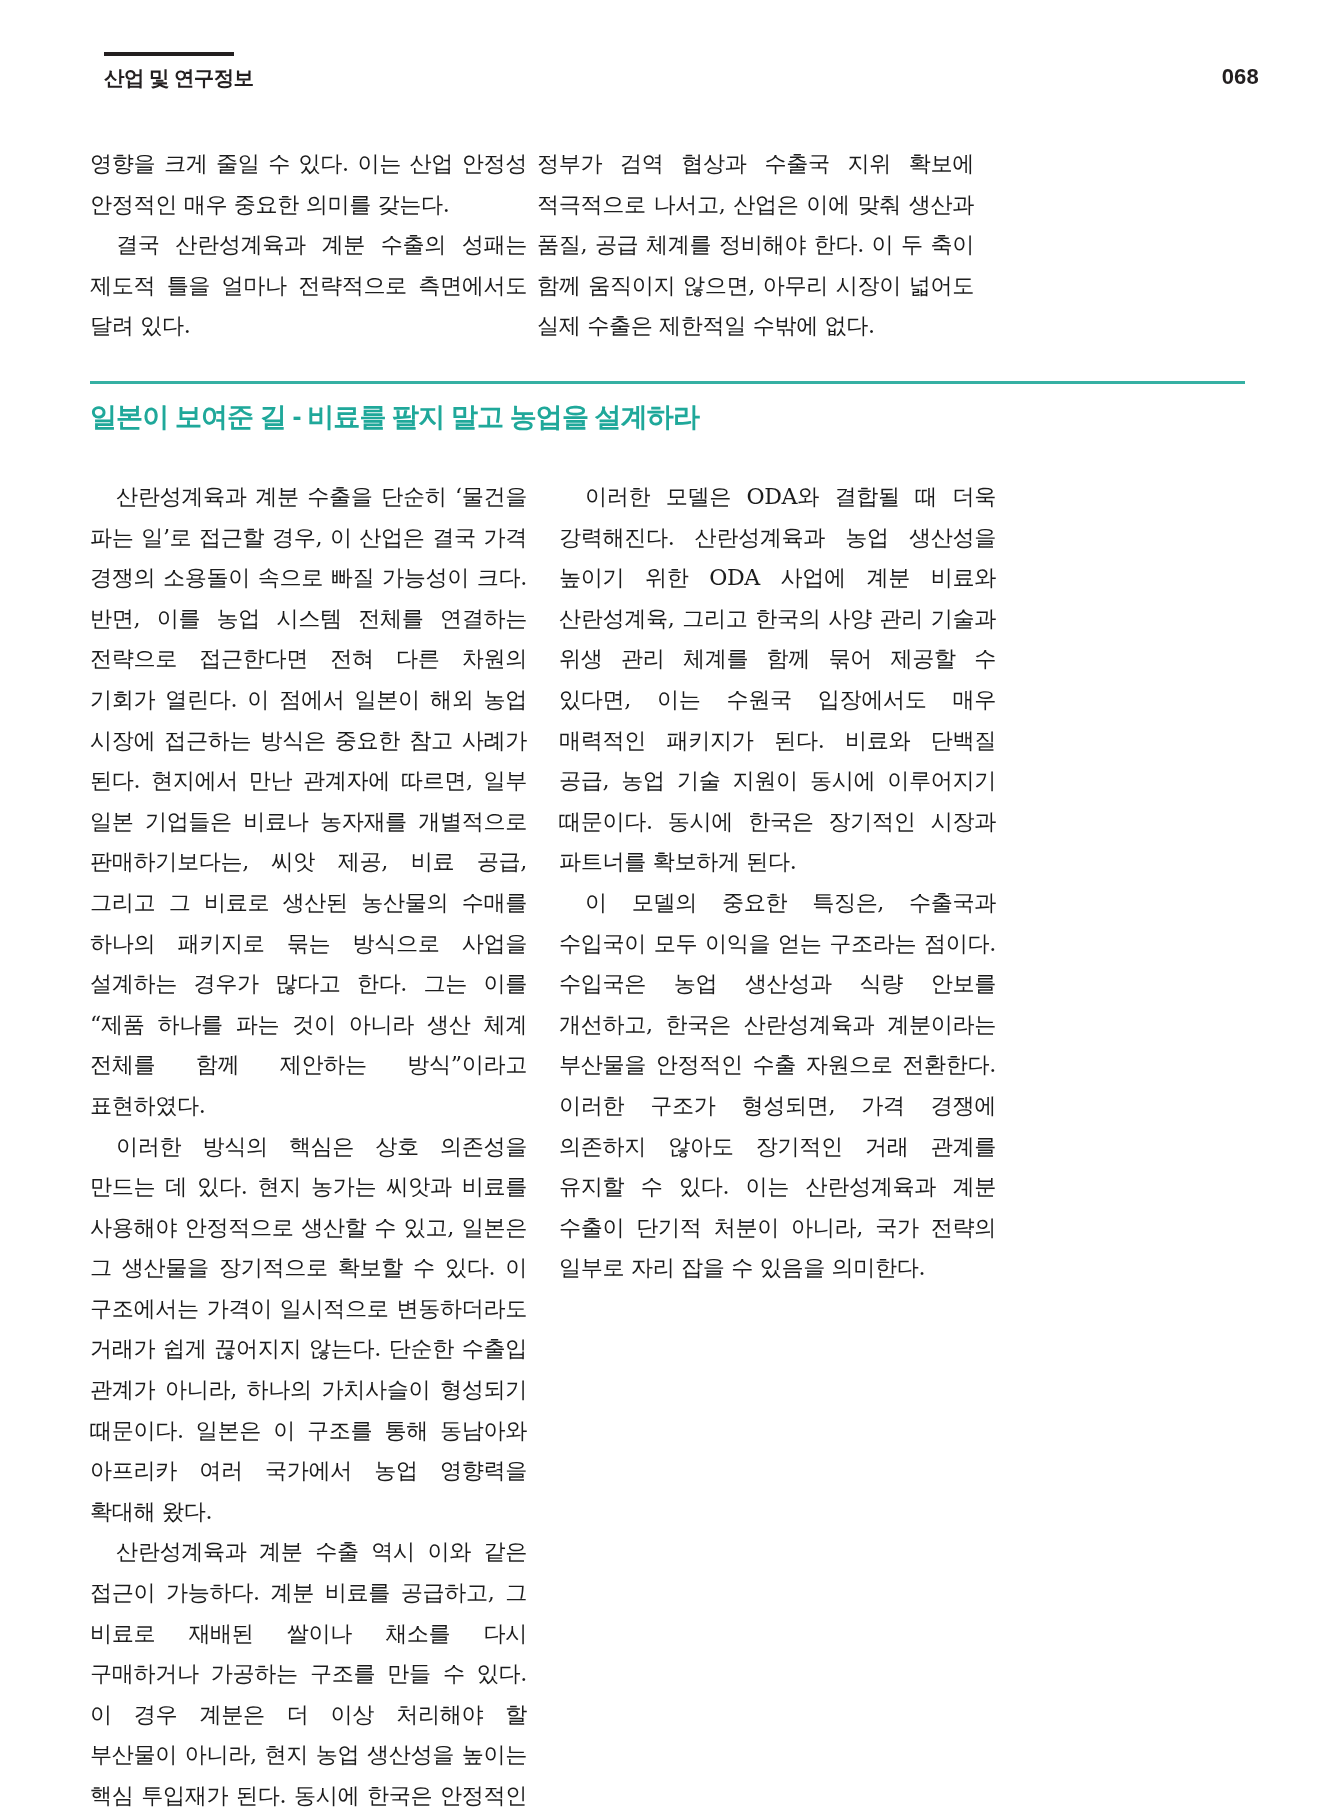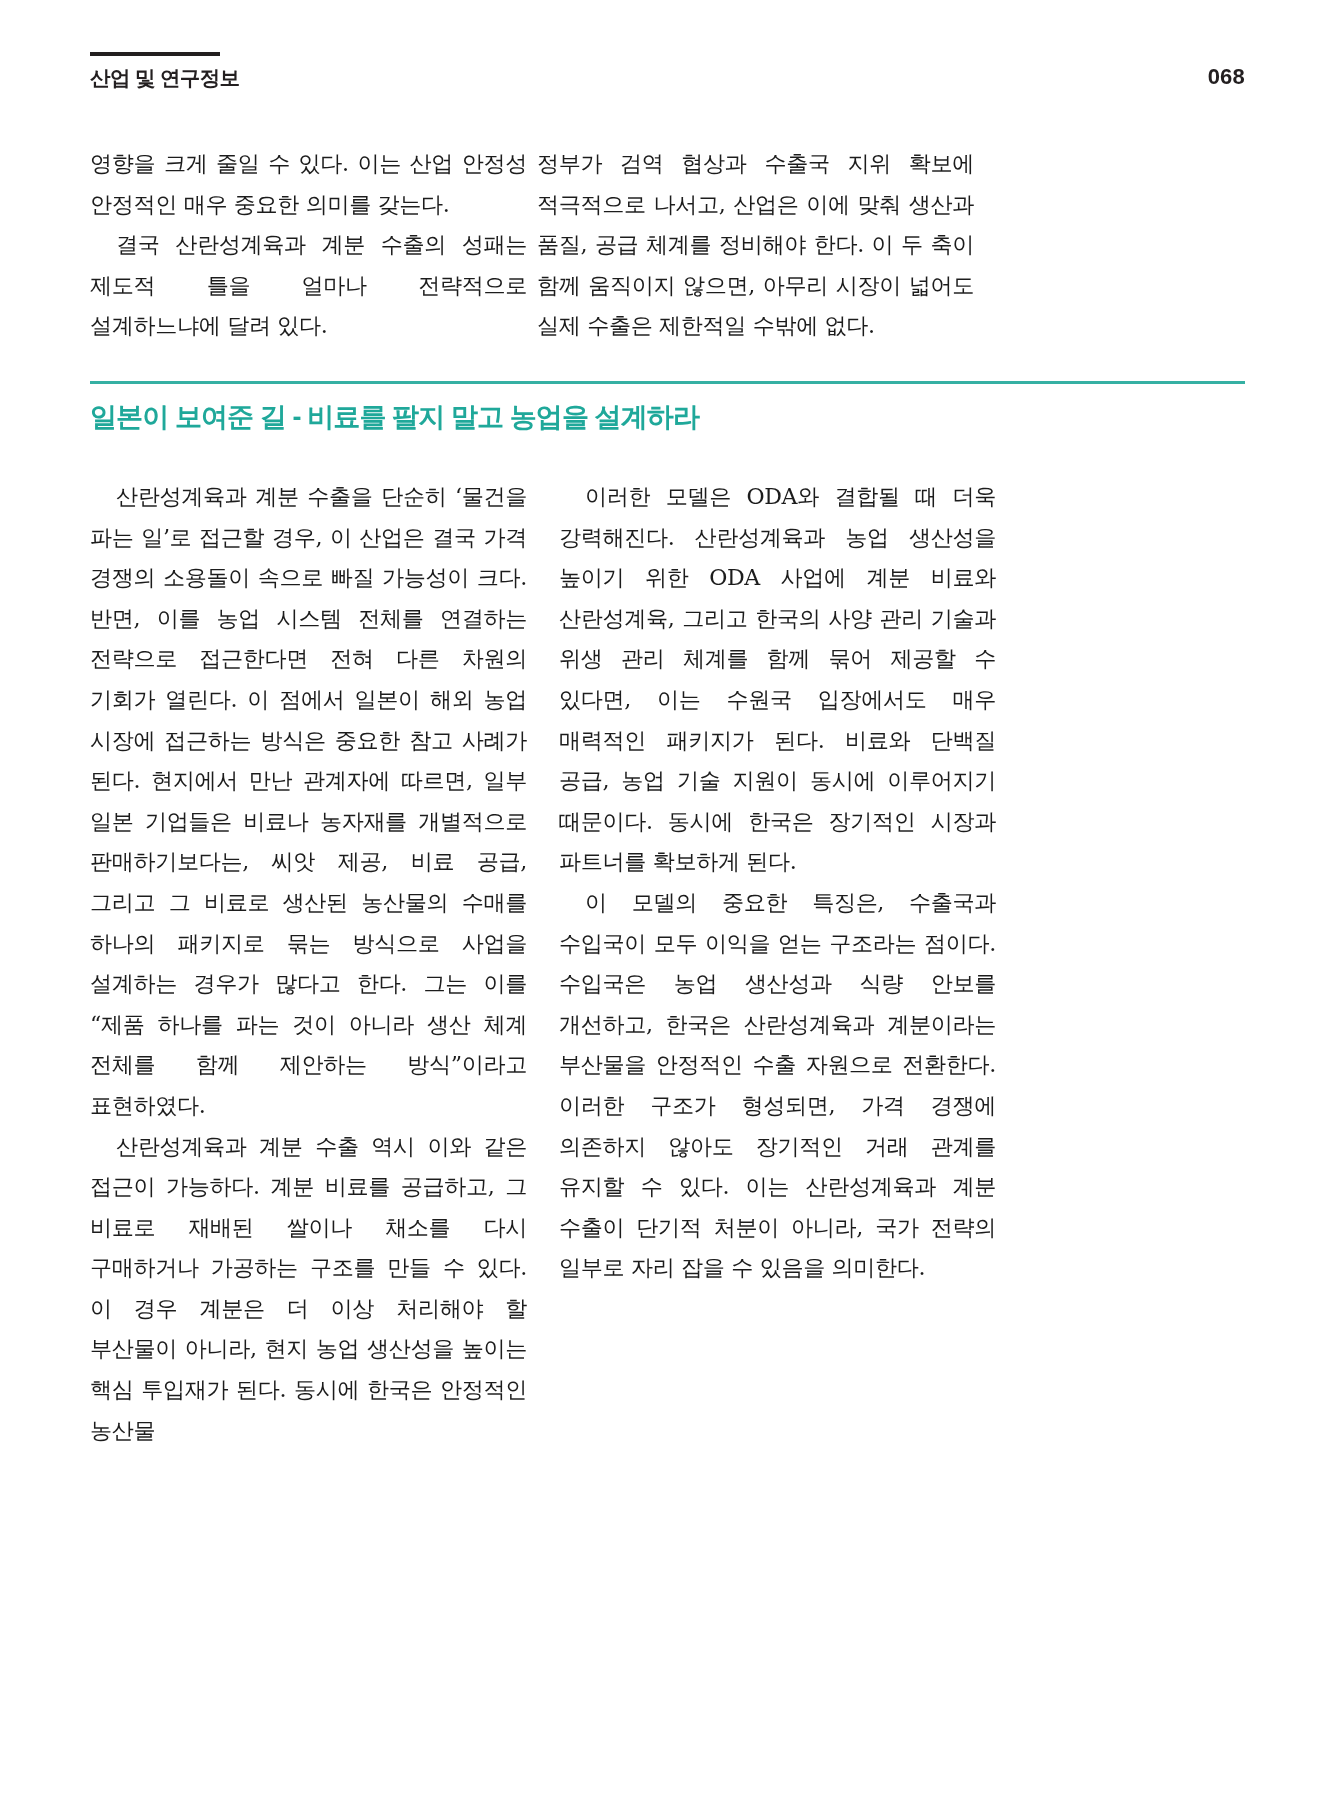--- a/index.html
+++ b/index.html
@@ -20,21 +20,21 @@
     position: absolute;
     left: 0; top: 0;
     width: 1331px;
     height: 1820px;
     box-sizing: border-box;
   }
 
   
   .runhead {
     position: absolute;
-    left: 90px;
+    left: 104px;
     top: 52px;
     width: 1155px;
     height: 46px;
   }
   .runhead-rule {
     position: absolute;
     left: 0;
     top: 0;
     width: 130px;
     height: 4px;
@@ -133,34 +133,35 @@
 <div class="page">
 
   <div class="runhead">
     <div class="runhead-rule" style="background: rgb(35, 31, 32);"></div>
     <div class="runhead-title">산업 및 연구정보</div>
     <div class="runhead-pageno">068</div>
   </div>
 
   <div class="col intro-left">
     <p class="ptxt">영향을 크게 줄일 수 있다. 이는 산업 안정성 안정적인 매우 중요한 의미를 갖는다.</p>
-    <p class="ptxt indent">결국 산란성계육과 계분 수출의 성패는 제도적 틀을 얼마나 전략적으로 설계하느냐에 달려 있다.</p>
+    <p class="ptxt indent">결국 산란성계육과 계분 수출의 성패는 제도적 틀을 얼마나 전략적으로 측면에서도 달려 있다.</p>
   </div>
 
   <div class="col intro-right">
     <p class="ptxt">정부가 검역 협상과 수출국 지위 확보에 적극적으로 나서고, 산업은 이에 맞춰 생산과 품질, 공급 체계를 정비해야 한다. 이 두 축이 함께 움직이지 않으면, 아무리 시장이 넓어도 실제 수출은 제한적일 수밖에 없다.</p>
   </div>
 
   <div class="sec">
     <div class="sec-rule" style="background: rgb(53, 176, 163);"></div>
     <div class="sec-title" style="color: rgb(31, 168, 154);">일본이 보여준 길 - 비료를 팔지 말고 농업을 설계하라</div>
   </div>
 
   <div class="col main-left">
     <p class="ptxt indent">산란성계육과 계분 수출을 단순히 ‘물건을 파는 일’로 접근할 경우, 이 산업은 결국 가격 경쟁의 소용돌이 속으로 빠질 가능성이 크다. 반면, 이를 농업 시스템 전체를 연결하는 전략으로 접근한다면 전혀 다른 차원의 기회가 열린다. 이 점에서 일본이 해외 농업 시장에 접근하는 방식은 중요한 참고 사례가 된다. 현지에서 만난 관계자에 따르면, 일부 일본 기업들은 비료나 농자재를 개별적으로 판매하기보다는, 씨앗 제공, 비료 공급, 그리고 그 비료로 생산된 농산물의 수매를 하나의 패키지로 묶는 방식으로 사업을 설계하는 경우가 많다고 한다. 그는 이를 “제품 하나를 파는 것이 아니라 생산 체계 전체를 함께 제안하는 방식”이라고 표현하였다.</p>
+    <p class="ptxt indent">이러한 방식의 핵심은 상호 의존성을 만드는 데 있다. 현지 농가는 씨앗과 비료를 사용해야 안정적으로 생산할 수 있고, 일본은 그 생산물을 장기적으로 확보할 수 있다. 이 구조에서는 가격이 일시적으로 변동하더라도 거래가 쉽게 끊어지지 않는다. 단순한 수출입 관계가 아니라, 하나의 가치사슬이 형성되기 때문이다. 일본은 이 구조를 통해 동남아와 아프리카 여러 국가에서 농업 영향력을 확대해 왔다.</p>
     <p class="ptxt indent">산란성계육과 계분 수출 역시 이와 같은 접근이 가능하다. 계분 비료를 공급하고, 그 비료로 재배된 쌀이나 채소를 다시 구매하거나 가공하는 구조를 만들 수 있다. 이 경우 계분은 더 이상 처리해야 할 부산물이 아니라, 현지 농업 생산성을 높이는 핵심 투입재가 된다. 동시에 한국은 안정적인 농산물</p>
   </div>
 
   <div class="col main-right">
     <p class="ptxt indent">이러한 모델은 ODA와 결합될 때 더욱 강력해진다. 산란성계육과 농업 생산성을 높이기 위한 ODA 사업에 계분 비료와 산란성계육, 그리고 한국의 사양 관리 기술과 위생 관리 체계를 함께 묶어 제공할 수 있다면, 이는 수원국 입장에서도 매우 매력적인 패키지가 된다. 비료와 단백질 공급, 농업 기술 지원이 동시에 이루어지기 때문이다. 동시에 한국은 장기적인 시장과 파트너를 확보하게 된다.</p>
     <p class="ptxt indent">이 모델의 중요한 특징은, 수출국과 수입국이 모두 이익을 얻는 구조라는 점이다. 수입국은 농업 생산성과 식량 안보를 개선하고, 한국은 산란성계육과 계분이라는 부산물을 안정적인 수출 자원으로 전환한다. 이러한 구조가 형성되면, 가격 경쟁에 의존하지 않아도 장기적인 거래 관계를 유지할 수 있다. 이는 산란성계육과 계분 수출이 단기적 처분이 아니라, 국가 전략의 일부로 자리 잡을 수 있음을 의미한다.</p>
   </div>
 
 </div>
 

